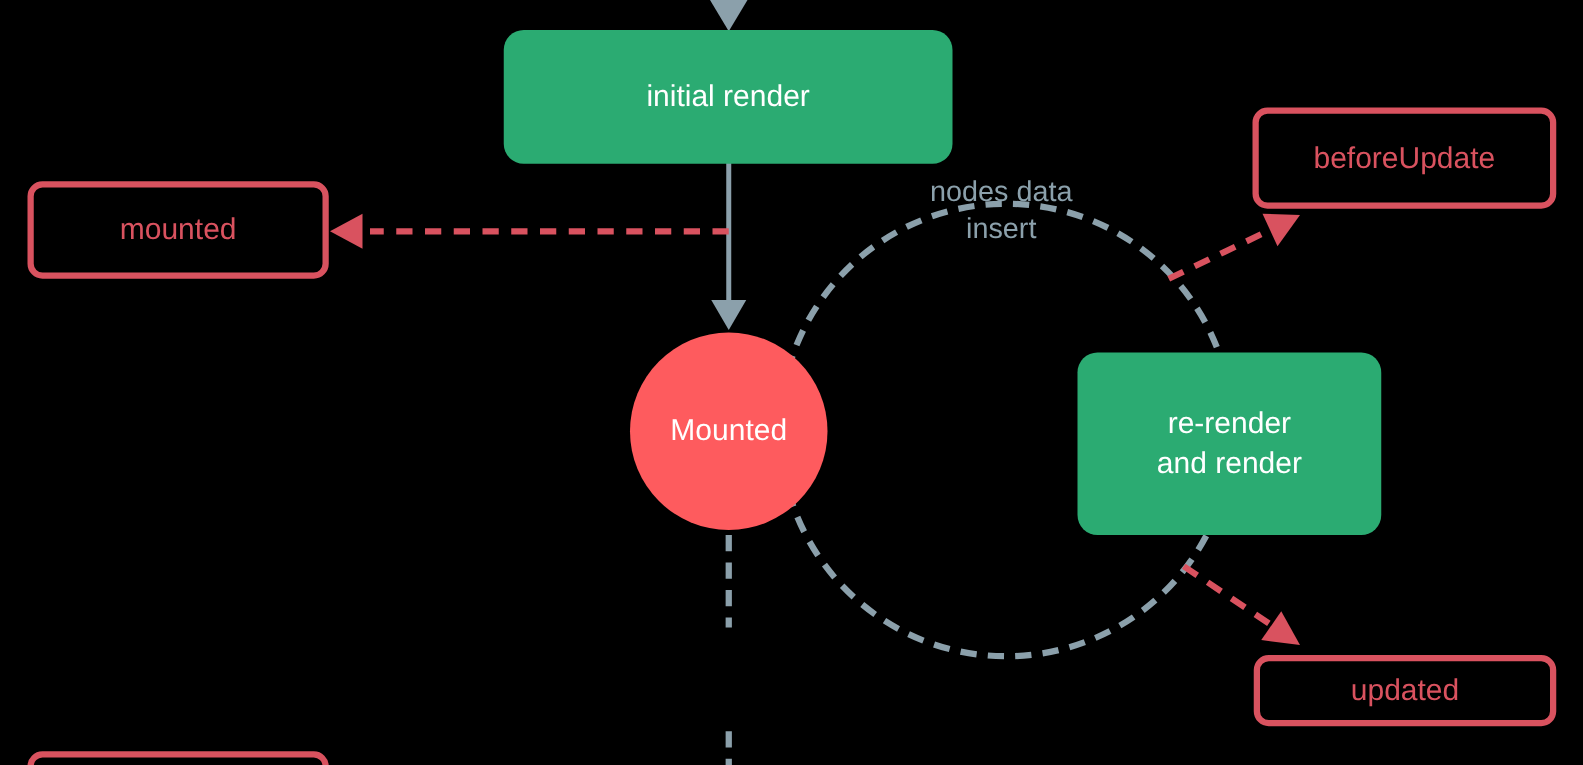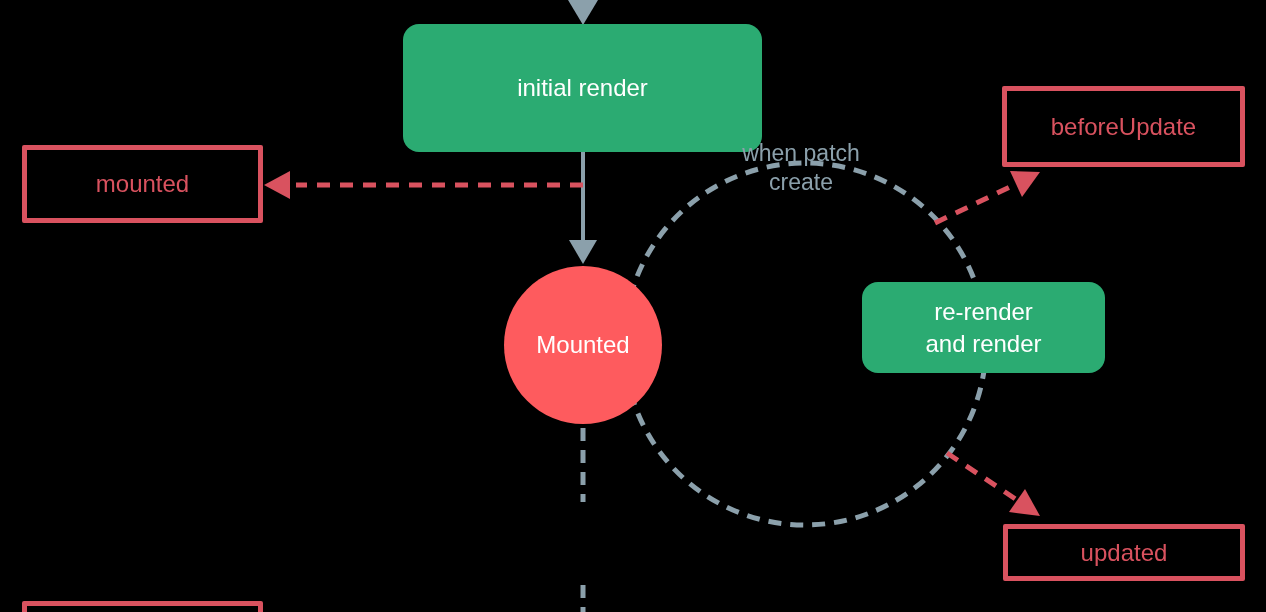--- a/index.html
+++ b/index.html
@@ -19,30 +19,30 @@
   .solid4{stroke-width:4;fill:none;}
   .dash5{stroke-width:5;fill:none;stroke-dasharray:13 9;}
   .rdash5{stroke-width:5;fill:none;stroke-dasharray:13 10;}
   .fill-gray{fill:var(--gray);stroke:none;}
   .fill-red{fill:var(--red-line);stroke:none;}
   
   .node{position:absolute;box-sizing:border-box;display:flex;flex-direction:column;
         align-items:center;justify-content:center;text-align:center;}
   .process{background:var(--green);border-radius:16px;color:var(--white);
            font-size:24px;line-height:32px;}
-  .hook{border:5px solid var(--red-line);border-radius:2px;color:var(--red-line);
+  .hook{border:5px solid var(--red-line);border-radius:12px;color:var(--red-line);
         font-size:24px;line-height:28px;background:transparent;}
   .state{background:var(--red-fill);border-radius:50%;color:var(--white);
          font-size:24px;}
   .note{position:absolute;color:var(--gray);font-size:23px;line-height:29px;
         text-align:center;}
-  #box-initial{left:403px;top:24px;width:359px;height:128px;}
+  #box-initial{left:403px;top:24px;width:359px;height:107px;}
   #box-mounted-hook{left:22px;top:145px;width:241px;height:78px;}
   #circle-mounted{left:504px;top:266px;width:158px;height:158px;}
-  #box-rerender{left:862px;top:282px;width:243px;height:91px;}
+  #box-rerender{left:862px;top:282px;width:243px;height:146px;}
   #box-beforeupdate{left:1002px;top:86px;width:243px;height:81px;}
   #box-updated{left:1003px;top:524px;width:242px;height:57px;}
   #box-partial{left:22px;top:601px;width:241px;height:40px;}
   #note-when-data{left:651px;top:139px;width:300px;}
   #note-unmounted{left:433px;top:502px;width:300px;}
 </style>
 </head>
 <body>
 
 <div class="canvas">
@@ -90,18 +90,18 @@
     <span>beforeUpdate</span>
   </div>
 
   <div id="box-updated" class="node hook">
     <span>updated</span>
   </div>
 
   <div id="box-partial" class="node hook"></div>
 
   <div id="note-when-data" class="note">
-    <div>when patch</div>
-    <div>create</div>
+    <div>nodes data</div>
+    <div>insert</div>
   </div>
 
 
 </div>
 
 </body></html>

